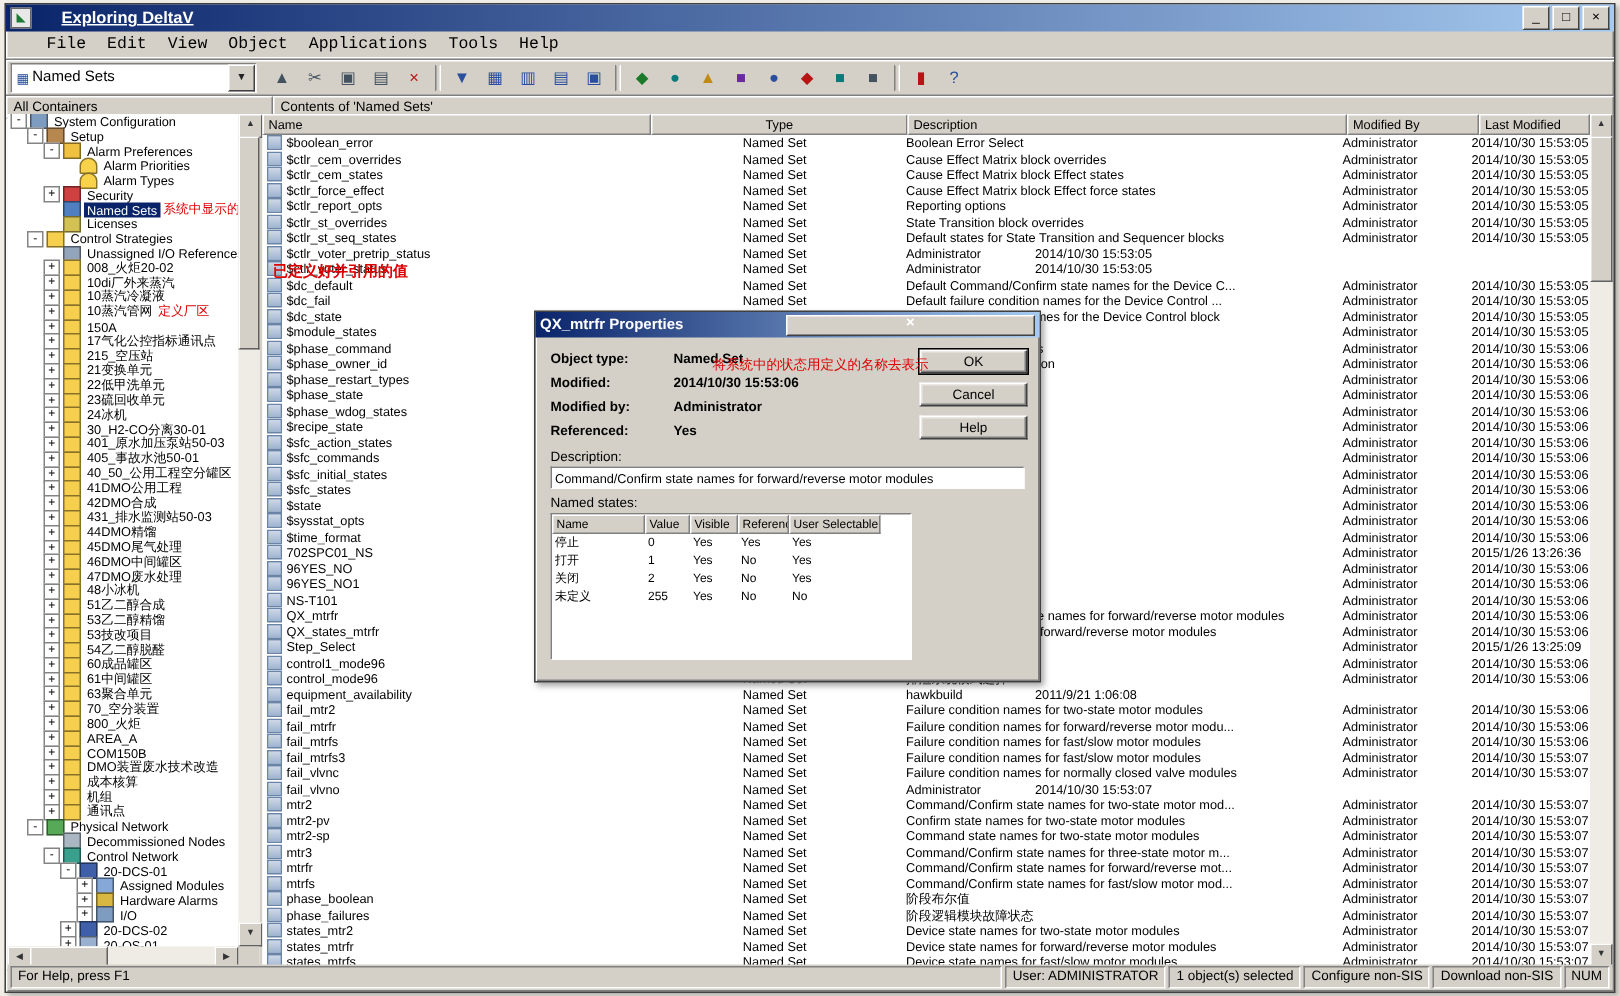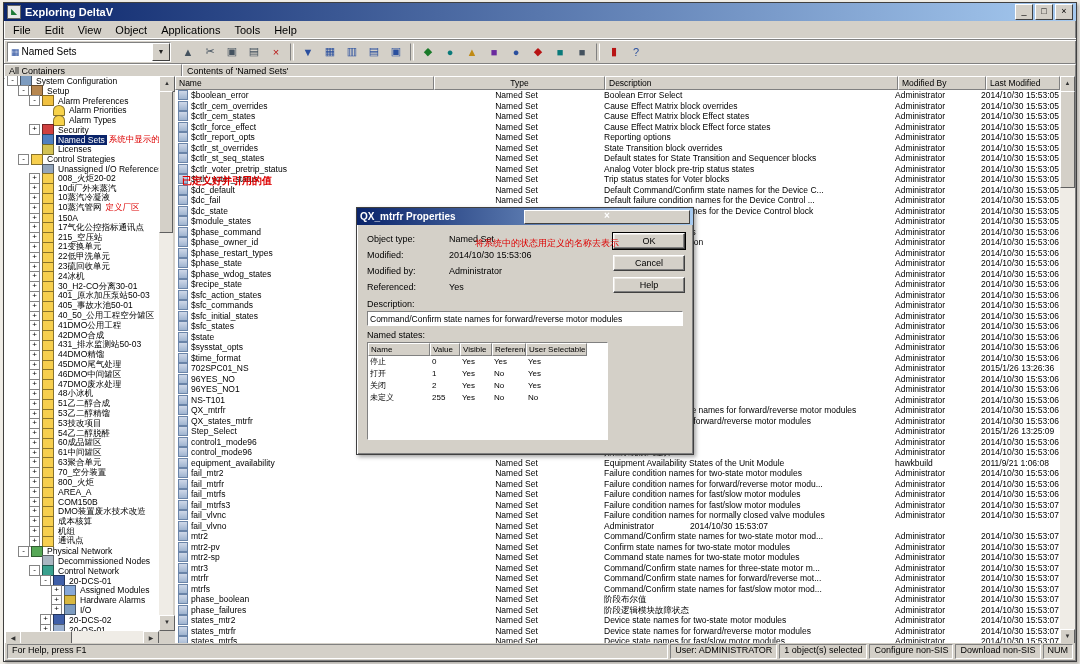--- a/index.html
+++ b/index.html
@@ -2,24 +2,24 @@
 <html><head>
 <meta charset="utf-8">
 <style>
   html,body{margin:0;padding:0;}
   body{width:1080px;height:664px;background:#f0ede6;font-family:"Liberation Sans",sans-serif;overflow:hidden;position:relative;color:#000;}
   
   .window{position:absolute;left:3px;top:2px;right:3px;bottom:2px;background:#d4d0c8;
           border:1px solid #404040;box-shadow:inset 1px 1px 0 #fff, inset -1px -1px 0 #808080, 2px 2px 3px rgba(0,0,0,.25);}
   .titlebar{height:18px;background:linear-gradient(90deg,#0a246a,#a6caf0);display:flex;align-items:center;padding:0 3px;}
   .app-icon{width:12px;height:12px;background:#e8e8e8;border:1px solid #666;color:#1d7a36;font-size:8px;line-height:11px;text-align:center;flex:none;}
-  .title{color:#fff;font-weight:bold;font-size:11px;margin-left:4px;flex:1;white-space:nowrap;}
+  .title{color:#fff;font-weight:bold;font-size:11px;margin-left:20px;flex:1;white-space:nowrap;text-decoration:underline;}
   .winbtn{width:16px;height:14px;background:#d4d0c8;border:1px solid;border-color:#fff #404040 #404040 #fff;
           font-size:9px;line-height:12px;text-align:center;margin-left:2px;flex:none;cursor:default;}
-  .menubar{height:17px;display:flex;align-items:center;padding-left:2px;border-bottom:1px solid #fff;}
+  .menubar{height:17px;display:flex;align-items:center;padding-left:20px;border-bottom:1px solid #fff;font-family:Liberation Mono, monospace;}
   .menuitem{font-size:11px;padding:1px 7px;}
   .toolbar{height:23px;display:flex;align-items:center;padding:0 3px;border-top:1px solid #808080;border-bottom:1px solid #808080;box-shadow:inset 0 1px 0 #fff;}
   .combo{width:162px;height:18px;background:#fff;border:1px solid;border-color:#808080 #fff #fff #808080;display:flex;align-items:center;margin-right:6px;}
   .combo-ico{font-size:9px;color:#2a4f9e;margin:0 2px 0 3px;}
   .combo-val{flex:1;font-size:10px;white-space:nowrap;overflow:hidden;}
   .combo-drop{width:16px;height:16px;background:#d4d0c8;border:1px solid;border-color:#fff #404040 #404040 #fff;font-size:7px;line-height:15px;text-align:center;color:#222;}
   .tbi{width:18px;height:18px;display:flex;align-items:center;justify-content:center;font-size:11px;margin:0 1px;border:1px solid transparent;}
   .tbsep{width:2px;height:16px;border-left:1px solid #808080;border-right:1px solid #fff;margin:0 3px;}
   .tb-gray{color:#44525f;} .tb-blue{color:#2a4f9e;} .tb-red{color:#b81414;}
   .tb-green{color:#1a7a2a;} .tb-yellow{color:#c08a14;} .tb-purple{color:#6a2a9e;} .tb-teal{color:#0a7a7a;}
@@ -68,21 +68,21 @@
   .statusbar{position:absolute;left:1px;right:1px;bottom:1px;height:15px;display:flex;gap:2px;padding:1px 2px;background:#d4d0c8;}
   .seg{border:1px solid;border-color:#808080 #fff #fff #808080;font-size:9px;line-height:11px;padding:0 4px;white-space:nowrap;overflow:hidden;}
   .seg.fill{flex:1;}
   
   .dialog{position:absolute;left:356px;top:207px;width:336px;height:246px;background:#d4d0c8;z-index:50;
           border:1px solid #404040;box-shadow:inset 1px 1px 0 #fff, inset -1px -1px 0 #808080, 2px 2px 4px rgba(0,0,0,.35);}
   .dtitle{height:17px;background:linear-gradient(90deg,#0a246a,#a6caf0);display:flex;align-items:center;padding:0 3px;}
   .dtitle span{color:#fff;font-weight:bold;font-size:10px;flex:1;}
   .dclose{width:14px;height:12px;background:#d4d0c8;border:1px solid;border-color:#fff #404040 #404040 #fff;font-size:9px;line-height:10px;text-align:center;flex:none;}
   .dbody{position:relative;height:229px;font-size:9px;padding-top:6px;}
-  .drow{display:flex;height:16px;align-items:center;padding-left:10px;}
+  .drow{display:flex;height:16px;align-items:center;padding-left:10px;font-weight:bold;}
   .dlabel{width:82px;flex:none;} .dvalue{white-space:nowrap;}
   .dnote{position:absolute;left:118px;top:12px;color:#dd0000;font-size:9px;white-space:nowrap;z-index:2;}
   .dmain{position:absolute;top:8px;right:8px;display:flex;flex-direction:column;gap:6px;}
   .btn{background:#d4d0c8;border:1px solid;border-color:#fff #404040 #404040 #fff;box-shadow:inset -1px -1px 0 #808080,inset 1px 1px 0 #ece9e4;
        font-size:9px;height:16px;font-family:"Liberation Sans",sans-serif;padding:0;}
   .dbtn{width:72px;}
   .btn.default{outline:1px solid #000;}
   .btn.disabled{color:#8a8a8a;text-shadow:1px 1px 0 #fff;}
   .dsection{margin:4px 10px 0 10px;}
   .dlabel2{font-size:9px;}
@@ -602,31 +602,29 @@
             <span class="cell cd">Default states for State Transition and Sequencer blocks</span>
             <span class="cell cb">Administrator</span>
             <span class="cell cm">2014/10/30 15:53:05</span>
           </div>
           <div class="lrow">
             <span class="cell cn">
               <i class="nsico"></i>
               <span>$ctlr_voter_pretrip_status</span>
             </span>
             <span class="cell ct">Named Set</span>
-            <span class="cell cd">Analog Voter block pre-trip status states</span>
             <span class="cell cb">Administrator</span>
             <span class="cell cm">2014/10/30 15:53:05</span>
           </div>
           <div class="lrow">
             <span class="cell cn">
               <i class="nsico"></i>
               <span>$ctlr_voter_status</span>
             </span>
             <span class="cell ct">Named Set</span>
-            <span class="cell cd">Trip status states for Voter blocks</span>
             <span class="cell cb">Administrator</span>
             <span class="cell cm">2014/10/30 15:53:05</span>
           </div>
           <div class="lrow">
             <span class="cell cn">
               <i class="nsico"></i>
               <span>$dc_default</span>
             </span>
             <span class="cell ct">Named Set</span>
             <span class="cell cd">Default Command/Confirm state names for the Device C...</span>
@@ -882,21 +880,20 @@
             <span class="cell cd">排渣系统模式选择</span>
             <span class="cell cb">Administrator</span>
             <span class="cell cm">2014/10/30 15:53:06</span>
           </div>
           <div class="lrow">
             <span class="cell cn">
               <i class="nsico"></i>
               <span>equipment_availability</span>
             </span>
             <span class="cell ct">Named Set</span>
-            <span class="cell cd">Equipment Availability States of the Unit Module</span>
             <span class="cell cb">hawkbuild</span>
             <span class="cell cm">2011/9/21 1:06:08</span>
           </div>
           <div class="lrow">
             <span class="cell cn">
               <i class="nsico"></i>
               <span>fail_mtr2</span>
             </span>
             <span class="cell ct">Named Set</span>
             <span class="cell cd">Failure condition names for two-state motor modules</span>

